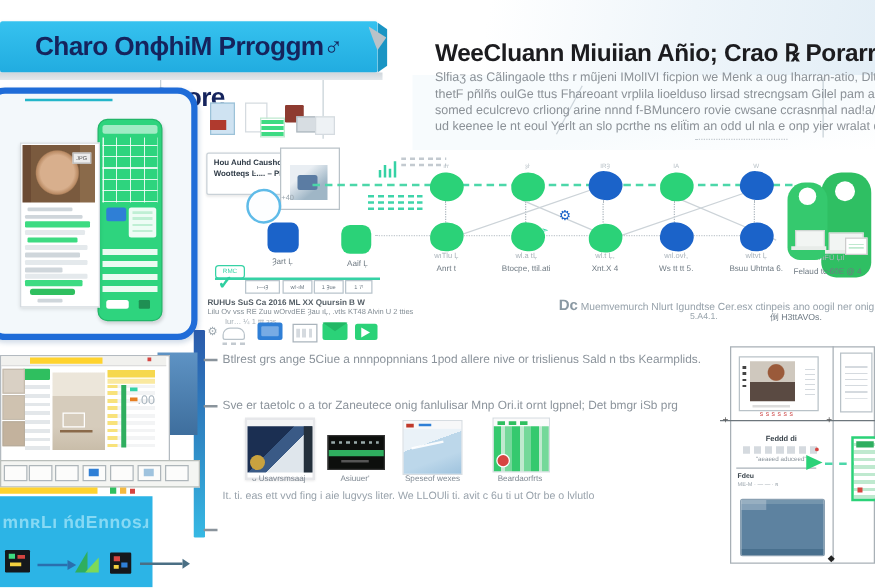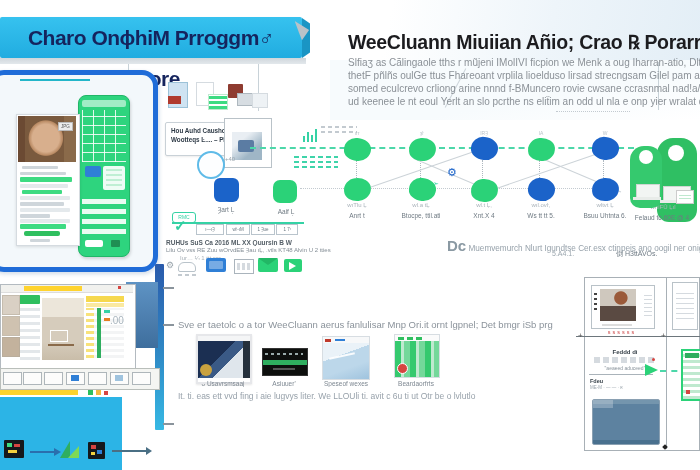--- a/index.html
+++ b/index.html
@@ -217,21 +217,21 @@
   <div class="abs" style="left:174px;top:217px;font-size:15px;font-weight:bold;color:#2fcfa0;z-index:3;">✓</div>
   <div class="abs chk-item" style="left:196px;top:224px;width:26px;">ı—ıȜ</div>
   <div class="abs chk-item" style="left:226px;top:224px;width:22px;">wŀ-ıM</div>
   <div class="abs chk-item" style="left:251px;top:224px;width:22px;">1 Ȝue</div>
   <div class="abs chk-item" style="left:276px;top:224px;width:20px;">1 7ᵗ</div>
 
   <div class="abs nowrap" style="left:166px;top:239px;width:210px;font-size:6.5px;font-weight:bold;color:#545e66;">RUHUs SuS Ca 2016 ML XX Quursin B W</div>
   <div class="abs nowrap" style="left:166px;top:247px;width:230px;font-size:6px;color:#838d95;">Lilu Ov vss RE Zuu wOrvdEE Ȝau ıĻ, .vtls KT48 Alvin U 2 tties</div>
   <div class="abs nowrap" style="left:180px;top:255px;width:120px;font-size:6px;color:#a7b0b7;">Iur…  ¼    1 ttt ȝȝs</div>
   <div class="abs nowrap" style="left:447px;top:237px;width:253px;font-size:8.2px;color:#97a2ab;">
-    <span style="font-size:15px;color:#8a99a3;font-weight:bold;">Dc</span>
+    <span style="font-size:12px;color:#8a99a3;font-weight:bold;">Dc</span>
     <span>Muemvemurch Nlurt Igundtse Cer.esx ctinpeis ano oogil ner onig aedaraesnavia wnbcn. Muuu.ı</span>
   </div>
   <div class="abs" style="left:552px;top:250px;font-size:7px;color:#9aa5ad;">5.A4.1.</div>
   <div class="abs" style="left:616px;top:249px;font-size:7px;color:#6e7a84;">倒 H3ttAVOs.</div>
 
   <div class="abs" style="left:166px;top:260px;font-size:9px;color:#9aa5ad;">⚙</div>
   <div class="abs" style="left:178px;top:262px;width:16px;height:8px;border:1px solid #b9c3ca;border-radius:6px 6px 2px 2px;background:#fff;"></div>
   <div class="abs dashrow" style="left:178px;top:274px;width:20px;"></div>
   <div class="abs" style="left:206px;top:258px;width:20px;height:14px;background:#2f7fd6;border-radius:2px;">
     <div style="margin:3px;height:8px;background:rgba(255,255,255,.35);border-radius:1px;"></div>
@@ -241,22 +241,23 @@
   </div>
   <div class="abs" style="left:258px;top:258px;width:20px;height:14px;background:#2bd278;border-radius:2px;">
     <div style="width:0;height:0;border-left:10px solid transparent;border-right:10px solid transparent;border-top:7px solid #22b765;"></div>
   </div>
   <div class="abs" style="left:284px;top:259px;width:18px;height:13px;background:#2bd278;border-radius:2px;">
     <div style="margin:3px 0 0 5px;width:0;height:0;border-top:4px solid transparent;border-bottom:4px solid transparent;border-left:7px solid #fff;"></div>
   </div>
 
   <div class="abs" style="left:155px;top:264px;width:9px;height:166px;border-radius:1px;background:linear-gradient(180deg,#2a5aab,#2f8ac6 55%,#36b9e4);"></div>
   <div class="abs dashlead" style="left:163px;top:287px;"></div>
+  <div class="abs bullet nowrap" style="left:178px;top:282px;width:520px;">Btlrest grs ange 5Ciue a nnnpopnnians 1pod allere nive or trislienus Sald n tbs Kearmplids.</div>
   <div class="abs dashlead" style="left:163px;top:324px;"></div>
-  <div class="abs bullet nowrap" style="left:178px;top:319px;width:520px;">Sve er taetolc o a tor WeeCluann aerus fanlulisar Mnp Ori.it ornt lgpnel; Det bmgr iSb prg</div>
+  <div class="abs bullet nowrap" style="left:178px;top:319px;width:520px;">Sve er taetolc o a tor Zaneutece onig fanlulisar Mnp Ori.it ornt lgpnel; Det bmgr iSb prg</div>
 
   <div class="abs" style="left:126px;top:282px;width:32px;height:66px;background:linear-gradient(180deg,#5e93c4,#3e6e9d);"></div>
   <div class="abs" style="left:0;top:284px;width:134px;height:84px;background:#fff;border:1px solid #b3bac0;z-index:2;"></div>
   <div class="abs" style="left:1px;top:285px;width:132px;height:7px;background:#f1f1ee;border-bottom:1px solid #ddd;z-index:3;"></div>
   <div class="abs" style="left:24px;top:286px;width:58px;height:5px;background:#ffd32e;z-index:4;"></div>
   <div class="abs" style="left:118px;top:286px;width:3px;height:3px;background:#d64541;z-index:4;"></div>
   <div class="abs" style="left:18px;top:295px;width:22px;height:9px;background:#2fbf5f;border-radius:1px;z-index:3;"></div>
   <div class="abs" style="left:2px;top:295px;width:16px;height:18px;background:#d9d0c4;border:1px solid #c5bcae;z-index:3;"></div>
   <div class="abs" style="left:2px;top:316px;width:16px;height:18px;background:#cfc2b0;border:1px solid #c5bcae;z-index:3;"></div>
   <div class="abs" style="left:2px;top:337px;width:16px;height:18px;background:#c3b29d;border:1px solid #b9ad9c;z-index:3;"></div>
@@ -284,20 +285,21 @@
   <div class="abs" style="left:110px;top:372px;width:17px;height:11px;border:1px solid #aeb6ba;background:#fcfcfb;z-index:3;">
       <div style="margin:2px 4px;width:8px;height:6px;background:#9fc3de;"></div>
     </div>
   <div class="abs" style="left:132px;top:372px;width:17px;height:11px;border:1px solid #aeb6ba;background:#fcfcfb;z-index:3;"></div>
   <div class="abs" style="left:0;top:390px;width:78px;height:5px;background:#ffd32e;z-index:3;"></div>
   <div class="abs" style="left:88px;top:390px;width:5px;height:5px;background:#2fbf5f;z-index:3;"></div>
   <div class="abs" style="left:96px;top:390px;width:5px;height:5px;background:#f4b93f;z-index:3;"></div>
   <div class="abs" style="left:104px;top:391px;width:4px;height:4px;background:#d64541;z-index:3;"></div>
 
   <div class="abs" style="left:0;top:397px;width:122px;height:73px;background:#2cb4e6;">
+    <div style="position:absolute;left:0;top:12px;width:122px;text-align:center;font-size:14px;font-weight:bold;letter-spacing:.5px;color:#86d9f4;">mnʀLı ńdEnnosɹ</div>
     <div style="position:absolute;left:4px;top:43px;width:20px;height:18px;background:#15181c;border-radius:1px;">
       <div style="position:absolute;left:3px;top:3px;width:5px;height:4px;background:#3ddb82;"></div>
       <div style="position:absolute;left:10px;top:4px;width:6px;height:3px;background:#d64541;"></div>
       <div style="position:absolute;left:4px;top:10px;width:9px;height:3px;background:#f4d03f;"></div>
     </div>
     <div style="position:absolute;left:30px;top:54px;width:24px;height:2px;background:#2a6fae;"></div>
     <div style="position:absolute;left:54px;top:51px;width:0;height:0;border-top:4px solid transparent;border-bottom:4px solid transparent;border-left:7px solid #2a6fae;"></div>
     <div style="position:absolute;left:60px;top:44px;width:0;height:0;border-left:10px solid transparent;border-bottom:17px solid #2fae5f;"></div>
     <div style="position:absolute;left:68px;top:49px;width:0;height:0;border-left:11px solid transparent;border-bottom:12px solid #7ed957;"></div>
     <div style="position:absolute;left:88px;top:45px;width:17px;height:17px;background:#15181c;border-radius:1px;">

